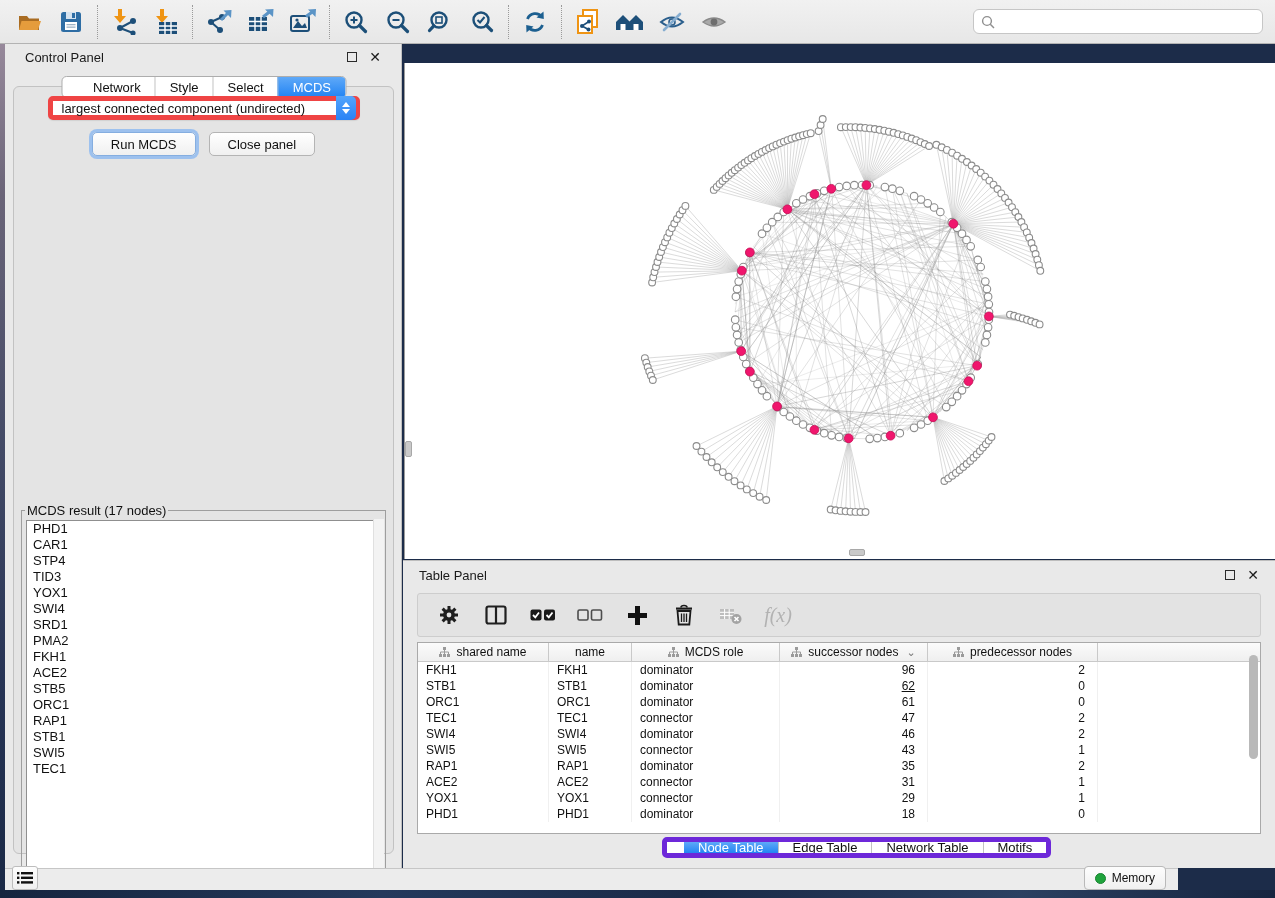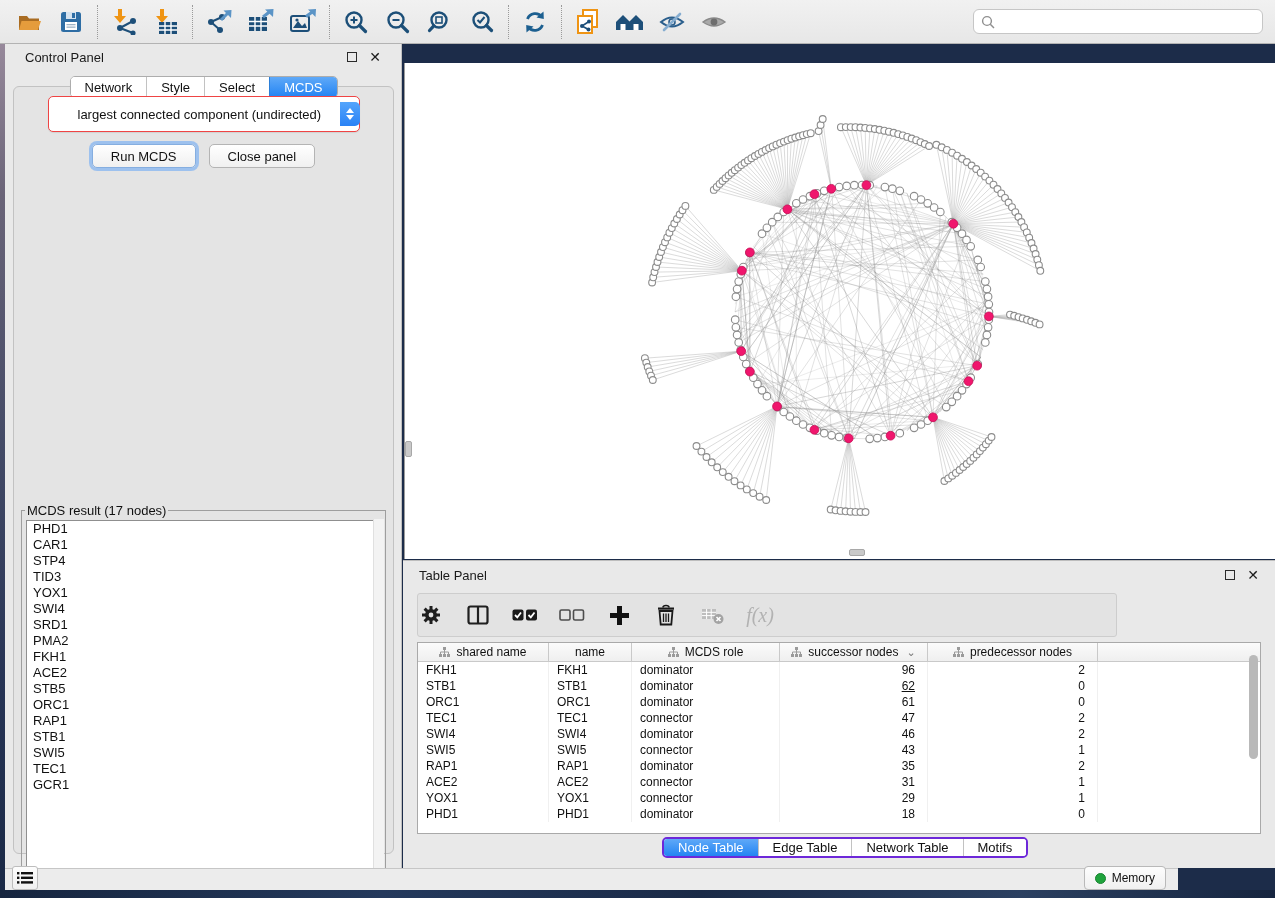--- a/index.html
+++ b/index.html
@@ -28,30 +28,30 @@
   background:#e9e9e9; border-right:1px solid #c0c0c0; }
 .panel-titlebar { height:26px; display:flex; align-items:center; padding:0 20px; }
 .panel-title { font-size:13px; color:#1a1a1a; }
 .panel-titlebar .spacer { flex:1; }
 .float-btn { width:10px; height:10px; border:1.5px solid #2a2a2a; margin-right:12px; cursor:pointer; }
 .close-btn { font-size:14px; font-weight:bold; color:#1a1a1a; cursor:pointer; line-height:1; }
 
 .cp-inner { position:absolute; left:8px; top:42px; width:381px; height:768px;
   background:#e4e4e4; border:1px solid #c2c2c2; border-radius:6px; }
 .seg-control { position:absolute; top:-11px; left:50%; transform:translateX(-50%);
-  display:flex; border:1px solid #adadad; border-radius:5px; background:#fff; overflow:hidden; height:22px; }
+  display:flex; border:1px solid #adadad; border-radius:5px; background:#fff; overflow:hidden; height:22px;padding-left:17px; }
 .seg-btn { font-size:13px; color:#111; padding:0 14px; display:flex; align-items:center;
   border-left:1px solid #c2c2c2; cursor:pointer; background:#fff; white-space:nowrap; }
 .seg-btn:first-child { border-left:none; }
 .seg-btn.active { background:linear-gradient(#5fa9f8,#2384f3); color:#fff; border-left-color:#2c7fd8; }
 
 .opt-label { text-align:center; font-size:13px; color:#111; margin-top:26px; }
-.dropdown { position:relative; margin:9px auto 0; width:312px; height:36px; background:#fff;
-  border:1px solid #ef4444; border-radius:5px; display:flex; align-items:center; cursor:pointer;
-  box-shadow:0 1px 1px rgba(0,0,0,.08);padding-left:20px; }
+.dropdown { position:relative; margin:9px auto 0; width:312px; height:24px; background:#fff;
+  border:5px solid #ef4444; border-radius:5px; display:flex; align-items:center; cursor:pointer;
+  box-shadow:0 1px 1px rgba(0,0,0,.08); }
 .dropdown .dd-text { font-size:13px; color:#111; padding-left:9px; flex:1; white-space:nowrap; }
 .dd-stepper { width:20px; height:24px; margin:-1px -1px -1px 0; border-radius:0 5px 5px 0;
   background:linear-gradient(#54a5fc,#2a82f5); display:flex; flex-direction:column;
   align-items:center; justify-content:center; gap:2px; }
 .dd-stepper .up { width:0; height:0; border-left:4px solid transparent; border-right:4px solid transparent; border-bottom:5px solid #fff; }
 .dd-stepper .down { width:0; height:0; border-left:4px solid transparent; border-right:4px solid transparent; border-top:5px solid #fff; }
 
 .btn-row { display:flex; justify-content:center; gap:13px; margin-top:12px; }
 .aqua-btn { height:24px; padding:0 18px; font-size:13px; color:#111; background:linear-gradient(#fff,#f0f0f0);
   border:1px solid #b4b4b4; border-radius:5px; cursor:pointer; font-family:inherit; }
@@ -76,38 +76,38 @@
 .nw-title { position:absolute; left:0; right:0; text-align:center; font-size:13px; color:#1a1a1a; pointer-events:none; }
 .nw-canvas { position:absolute; left:1px; top:21px; width:871px; height:496px; background:#fff;
   border-left:1px solid #9c9c9c; }
 .vthumb { position:absolute; left:0px; top:378px; width:7px; height:16px; background:#c9c9c9; border:1px solid #a8a8a8; border-radius:2px; }
 .hthumb { position:absolute; left:444px; top:486px; width:16px; height:7px; background:#c9c9c9; border:1px solid #a8a8a8; border-radius:2px; }
 
 
 #table-panel { position:absolute; left:403px; top:560px; width:872px; height:308px; background:#e9e9e9;
   border-top:1px solid #bdbdbd; }
 #table-panel .panel-titlebar { padding:0 16px; height:28px; }
-.tp-toolbar { position:absolute; left:14px; top:32px; width:700px; height:44px; background:#e3e3e3;
-  border:1px solid #cdcdcd; border-radius:3px; display:flex; align-items:center; gap:21px; }
+.tp-toolbar { position:absolute; left:14px; top:32px; width:844px; height:44px; background:#e3e3e3;
+  border:1px solid #cdcdcd; border-radius:3px; display:flex; align-items:center; gap:21px; padding-left:18px; }
 .tp-btn { background:transparent; border:none; cursor:pointer; display:flex; align-items:center; justify-content:center; width:26px; height:26px; }
 .fx-label { font-family:"Liberation Serif","DejaVu Serif",serif; font-style:italic; font-size:20px; color:#b2b2b2; }
 
 .tbl { position:absolute; left:14px; top:81px; width:844px; height:192px; background:#fff; border:1px solid #a9a9a9; }
 .tbl-head { display:flex; height:19px; background:linear-gradient(#fbfbfb,#efefef); border-bottom:1px solid #c9c9c9; }
 .th { display:flex; align-items:center; justify-content:center; gap:6px; font-size:12px; color:#111;
   border-right:1px solid #c9c9c9; overflow:hidden; cursor:pointer; }
 .th .chev { color:#777; font-size:11px; margin-left:2px; }
 .tr { display:flex; height:16px; }
 .td { font-size:12px; color:#111; line-height:16px; overflow:hidden; white-space:nowrap; border-right:1px solid #f0f0f0; }
 .td.left { padding-left:8px; text-align:left; }
 .td.right { padding-right:12px; text-align:right; }
 .tbl-vscroll { position:absolute; right:2px; top:12px; width:9px; height:104px; background:#b9b9b9; border-radius:5px; }
 
 .tbl-tabs { position:absolute; left:50%; transform:translateX(-50%); top:276px; display:flex;
-  border:2px solid #6d28d9; border-radius:5px; background:#fff; overflow:hidden; height:21px; }
+  border:5px solid #6d28d9; border-radius:5px; background:#fff; overflow:hidden; height:21px; }
 
 
 #status-bar { position:absolute; left:0; top:868px; width:1178px; height:22px; background:#ececec;
   border-top:1px solid #c6c6c6; }
 .list-btn { position:absolute; left:12px; top:-3px; width:26px; height:24px; background:linear-gradient(#fdfdfd,#f0f0f0);
   border:1px solid #bdbdbd; border-radius:3px; display:flex; align-items:center; justify-content:center; cursor:pointer; }
 .memory-btn { position:absolute; right:12px; top:-3px; height:24px; padding:0 10px; background:linear-gradient(#fdfdfd,#f0f0f0);
   border:1px solid #b9b9b9; border-radius:4px; display:flex; align-items:center; gap:6px; font-size:12px; color:#111; cursor:pointer; }
 .mem-dot { width:11px; height:11px; border-radius:50%; background:#1fa33c; border:1px solid #178330; }
 </style>
@@ -296,21 +296,20 @@
             <div class="mcds-item">SRD1</div>
             <div class="mcds-item">PMA2</div>
             <div class="mcds-item">FKH1</div>
             <div class="mcds-item">ACE2</div>
             <div class="mcds-item">STB5</div>
             <div class="mcds-item">ORC1</div>
             <div class="mcds-item">RAP1</div>
             <div class="mcds-item">STB1</div>
             <div class="mcds-item">SWI5</div>
             <div class="mcds-item">TEC1</div>
-            <div class="mcds-item">GCR1</div>
           </div>
         <div class="mcds-scroll"></div>
       </fieldset>
     </div>
   </div>
 
   <div id="network-window">
     <div class="nw-canvas">
       <svg id="graph" width="871" height="496">
           <line x1="336.9" y1="207.7" x2="330.0" y2="249.0" stroke="#8a8a8a" stroke-width="0.75" stroke-opacity="0.33"></line>

